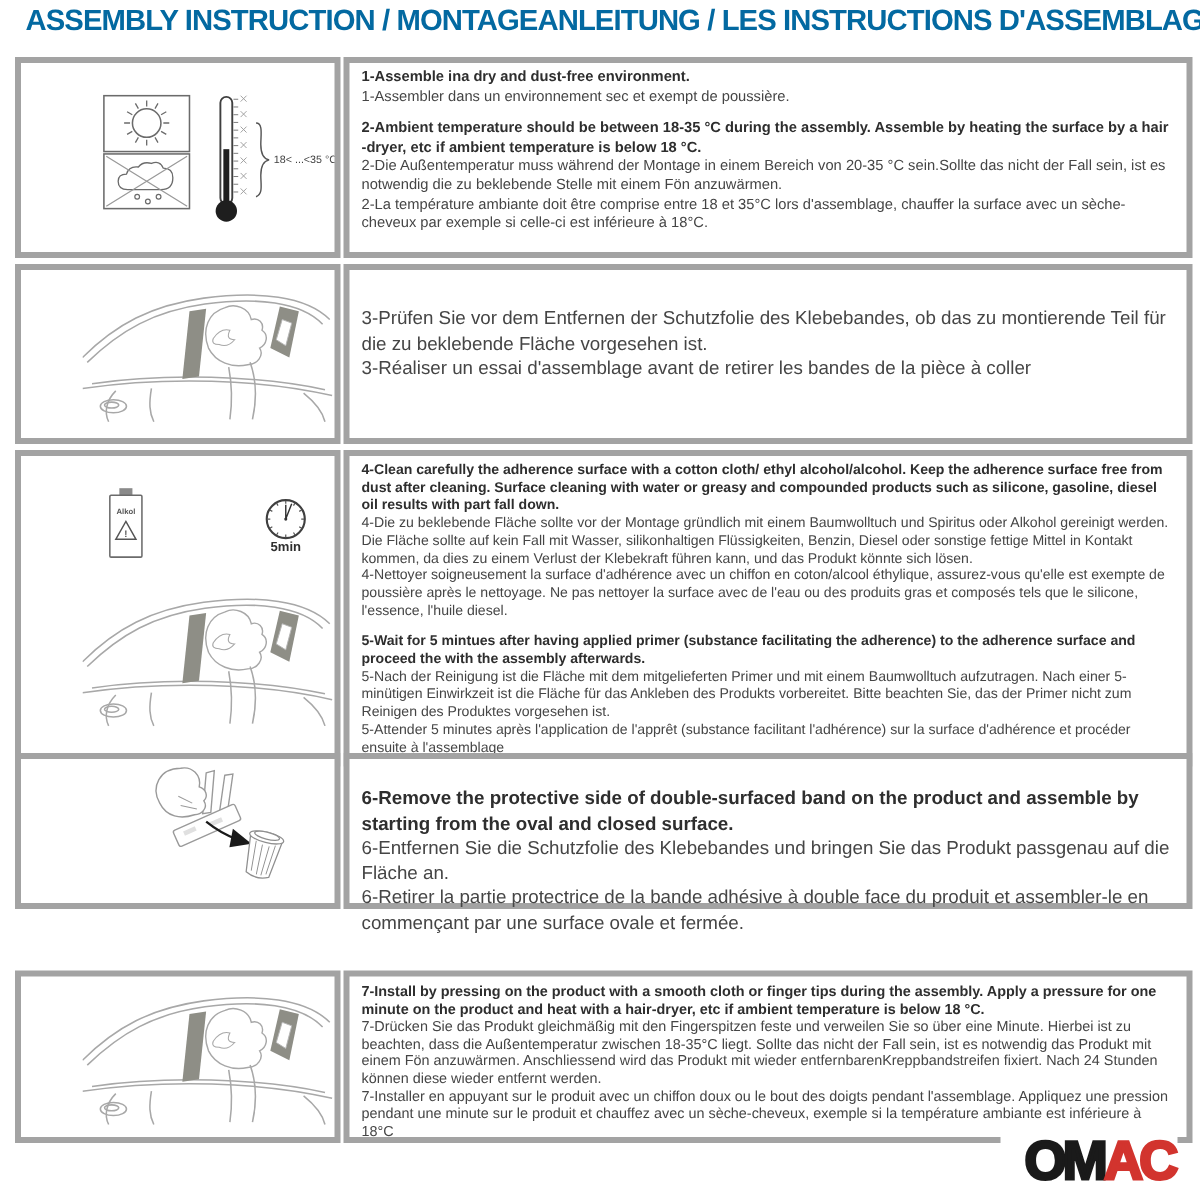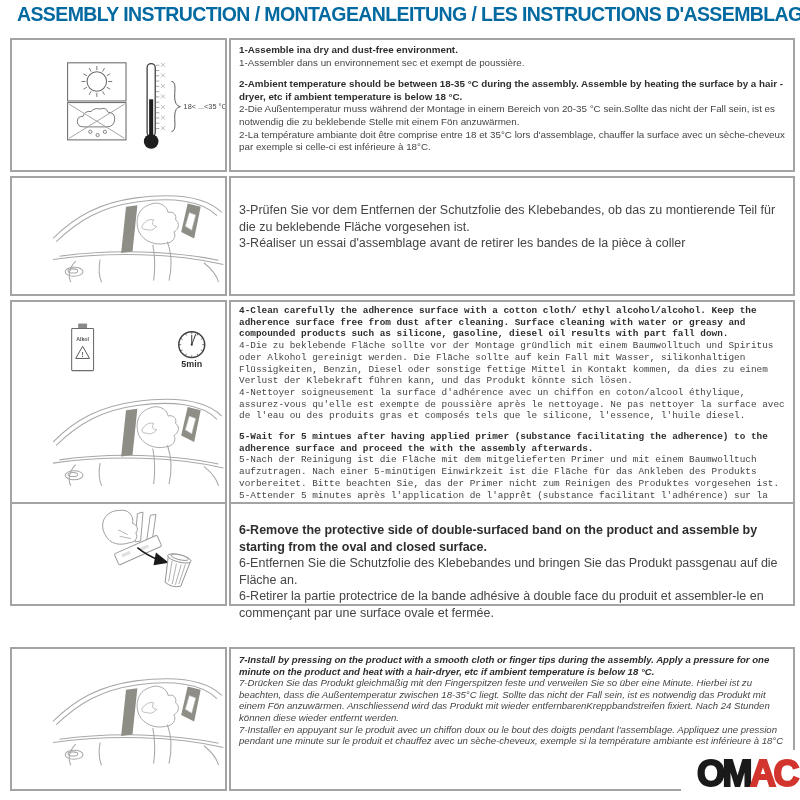--- a/index.html
+++ b/index.html
@@ -6,42 +6,42 @@
   body{
     width:800px;height:800px;position:relative;background:#fff;
     font-family:"Liberation Sans",sans-serif;overflow:hidden;
   }
   .title{
     position:absolute;top:3px;left:16px;width:800px;text-align:center;
     color:#0369a1;font-weight:700;font-size:19.5px;letter-spacing:-0.6px;
     white-space:nowrap;
   }
   .cell{
-    position:absolute;border:2px solid #a3a3a3;background:#fff;box-sizing:border-box;
+    position:absolute;border:4px solid #a3a3a3;background:#fff;box-sizing:border-box;
   }
   .left-col{left:10px;width:217px;padding-left:41px;}
   .right-col{left:229px;width:566px;}
   .r1{top:38px;height:134px;}
   .r2{top:176px;height:120px;}
   .r3{top:300px;height:211px;}
   .r4{top:502px;height:104px;}
-  .r5{top:647px;height:144px;font-style:italic;}
+  .r5{top:647px;height:115px;}
   .textcell{padding:4px 8px 2px 8px;color:#454545;}
   .textcell p{margin:0;}
   .t-small{font-size:9.8px;line-height:12.6px;}
-  .t-tiny{font-size:9.4px;line-height:11.7px;padding-top:3px;font-family:Liberation Mono, monospace;}
+  .t-tiny{font-size:9.4px;line-height:11.7px;padding-top:3px;}
   .t-big{font-size:12.5px;line-height:16.5px;}
   .pad-top-lg{padding-top:24px;}
   .pad-top-md{padding-top:18px;}
   .t-small5{font-size:9.6px;line-height:11.6px;padding-top:5px;}
   .textcell p.bold{font-weight:700;color:#2e2e2e;}
   .textcell p.gap{margin-top:9px;}
   .illus{width:100%;height:100%;display:block;}
   .logo{
-    position:absolute;right:1px;bottom:4px;background:#fff;
+    position:absolute;right:15px;bottom:4px;background:#fff;
     padding:4px 2px 2px 16px;font-weight:700;font-size:36px;
     letter-spacing:-2.5px;line-height:40px;
     -webkit-text-stroke:2px currentColor;white-space:nowrap;
   }
   .logo .lg-black{color:#1a1a1a;-webkit-text-stroke:2px #1a1a1a;}
   .logo .lg-red{color:#d2342e;-webkit-text-stroke:2px #d2342e;}
 </style>
 </head>
 <body>
 

